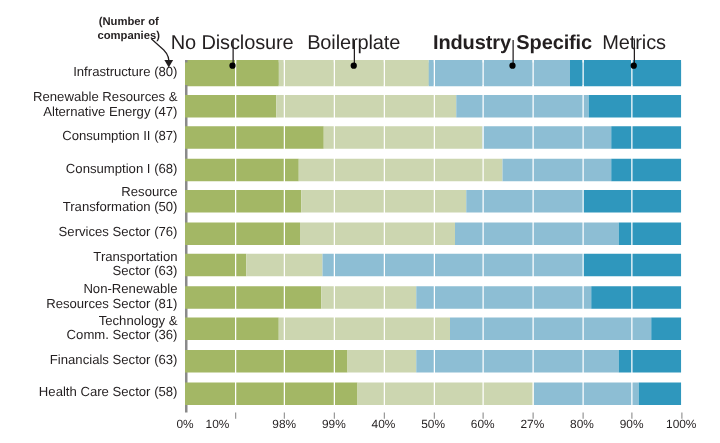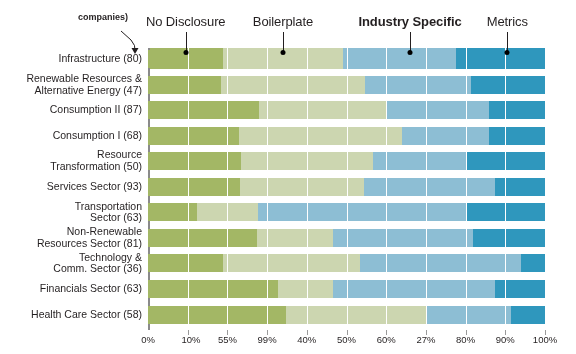--- a/index.html
+++ b/index.html
@@ -26,22 +26,22 @@
   
   .legend-labels {
     position: absolute;
     left: 148px;
     top: 14px;
     width: 397px;
     height: 20px;
   }
   .legend-label {
     position: absolute;
-    top: 0;
-    font-size: 13px;
+    top: 12px;
+    font-size: 16px;
     color: #231f20;
     white-space: nowrap;
     transform: translateX(-50%);
     letter-spacing: -0.1px;
   }
 
   .legend-bar {
     position: absolute;
     left: 148px;
     top: 48px;
@@ -165,20 +165,21 @@
     transform: translateX(-50%);
     white-space: nowrap;
   }
 </style>
 </head>
 <body>
 
 <div id="chart-root">
 
   <div class="note">
+    <div>(Number of</div>
     <div>companies)</div>
   </div>
   <svg class="note-arrow" viewBox="0 0 26 26">
     <path d="M1,1 L11,10 Q16,15 15,22" stroke="#231f20" stroke-width="1" fill="none"></path>
     <path d="M11.5,18 L15,24 L18.5,18 Z" fill="#231f20"></path>
   </svg>
 
   <div class="legend-labels" id="legend-labels">
       <div class="legend-label" style="left: 37.715px;">No Disclosure</div>
       <div class="legend-label" style="left: 134.98px;">Boilerplate</div>
@@ -304,21 +305,21 @@
         <div>Consumption II <b>(87)</b></div>
       </div>
       <div class="ylabel-item" style="top: 129.75px;">
         <div>Consumption I <b>(68)</b></div>
       </div>
       <div class="ylabel-item" style="top: 149.4px;">
         <div>Resource</div>
         <div>Transformation <b>(50)</b></div>
       </div>
       <div class="ylabel-item" style="top: 180.85px;">
-        <div>Services Sector <b>(93)</b></div>
+        <div>Services Sector <b>(76)</b></div>
       </div>
       <div class="ylabel-item" style="top: 200.5px;">
         <div>Transportation</div>
         <div>Sector  <b>(63)</b></div>
       </div>
       <div class="ylabel-item" style="top: 226.05px;">
         <div>Non-Renewable</div>
         <div>Resources Sector <b>(81)</b></div>
       </div>
       <div class="ylabel-item" style="top: 251.6px;">
@@ -328,22 +329,22 @@
       <div class="ylabel-item" style="top: 283.05px;">
         <div>Financials Sector <b>(63)</b></div>
       </div>
       <div class="ylabel-item" style="top: 308.6px;">
         <div>Health Care Sector <b>(58)</b></div>
       </div>
     </div>
 
   <div class="xlabels" id="xlabels">
       <div class="xlabel" style="left: 0px;">0%</div>
-      <div class="xlabel" style="left: 43px;">10%</div>
-      <div class="xlabel" style="left: 79.4px;">55%</div>
+      <div class="xlabel" style="left: 26px;">10%</div>
+      <div class="xlabel" style="left: 79.4px;">98%</div>
       <div class="xlabel" style="left: 119.1px;">99%</div>
       <div class="xlabel" style="left: 158.8px;">40%</div>
       <div class="xlabel" style="left: 198.5px;">50%</div>
       <div class="xlabel" style="left: 238.2px;">60%</div>
       <div class="xlabel" style="left: 277.9px;">27%</div>
       <div class="xlabel" style="left: 317.6px;">80%</div>
       <div class="xlabel" style="left: 357.3px;">90%</div>
       <div class="xlabel" style="left: 397px;">100%</div>
     </div>
 

